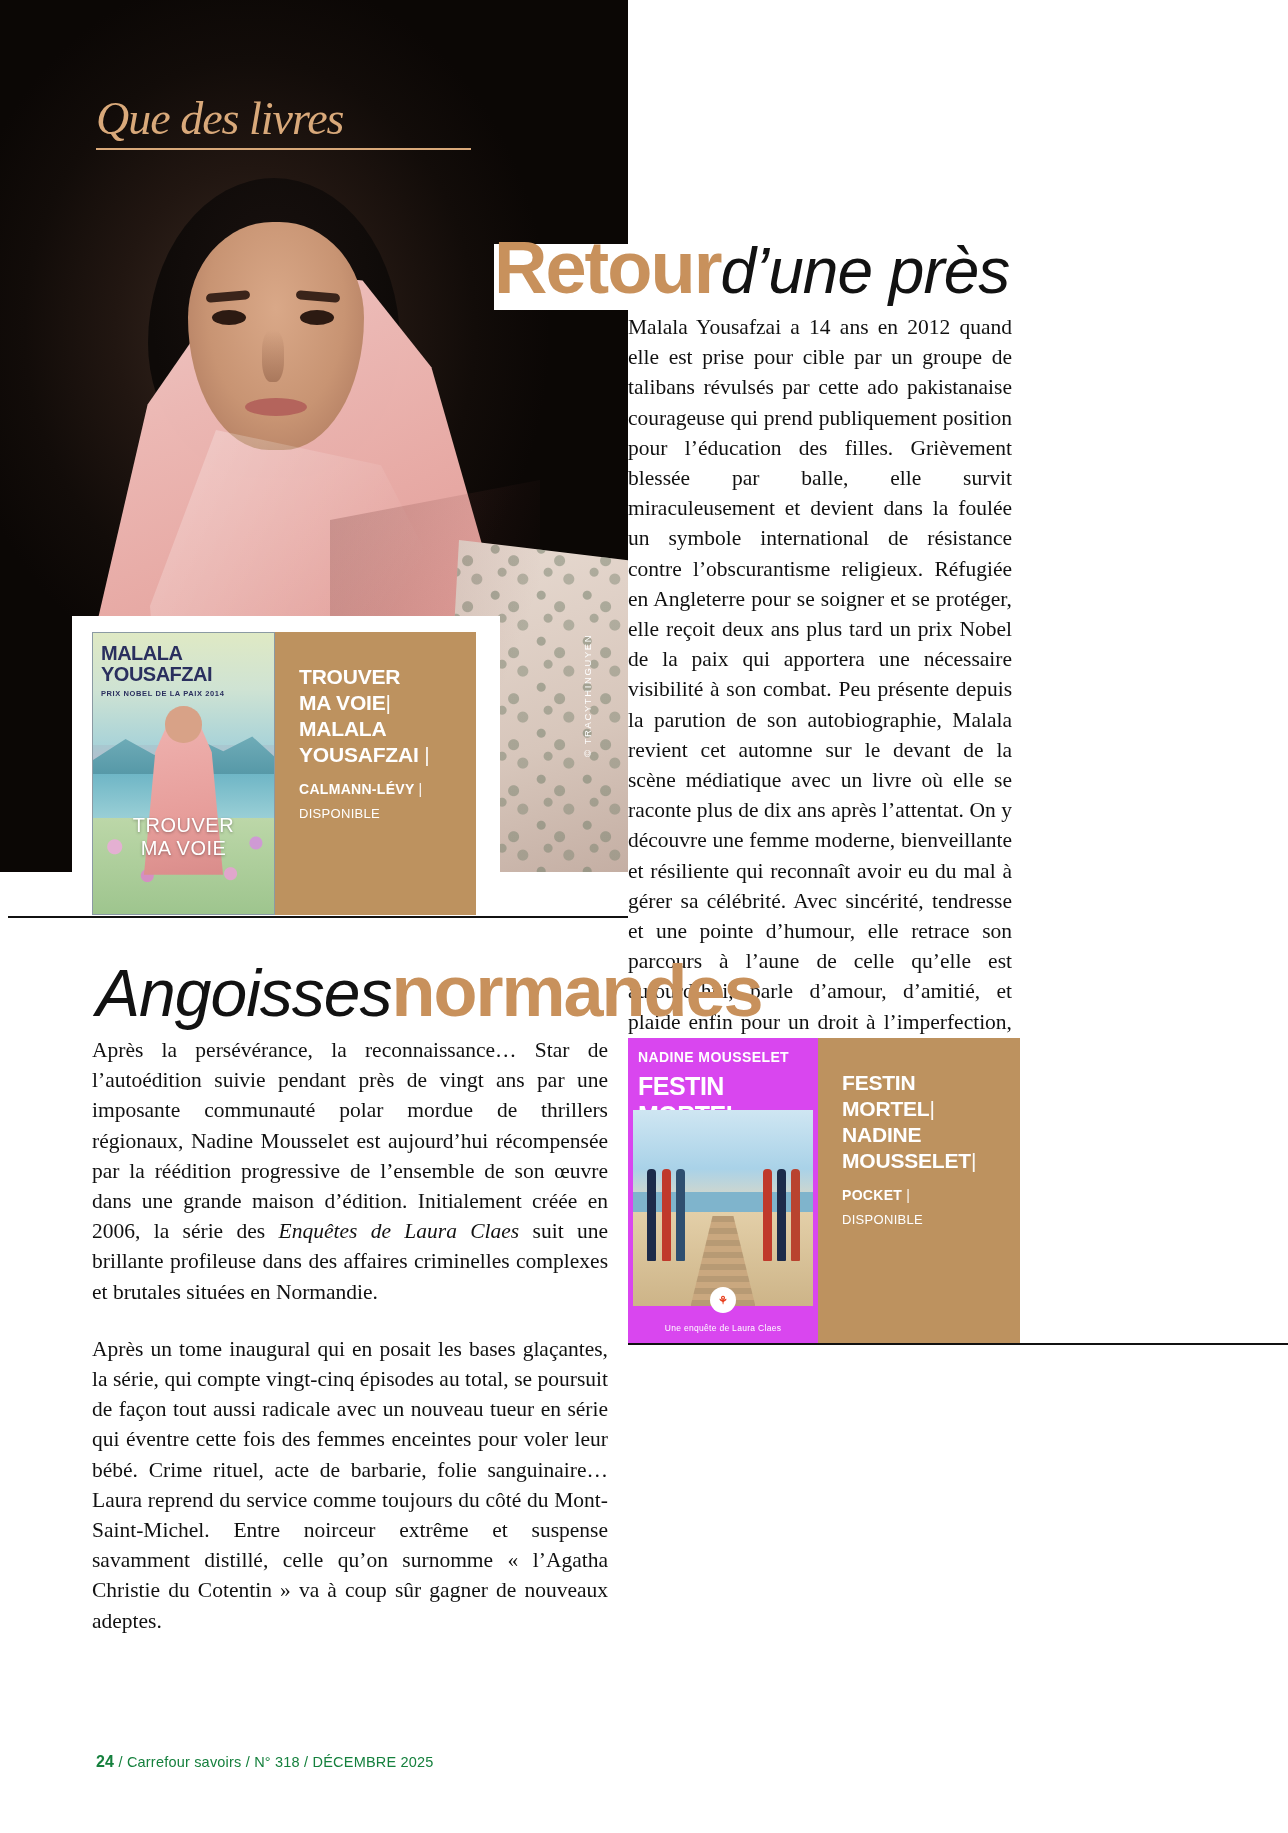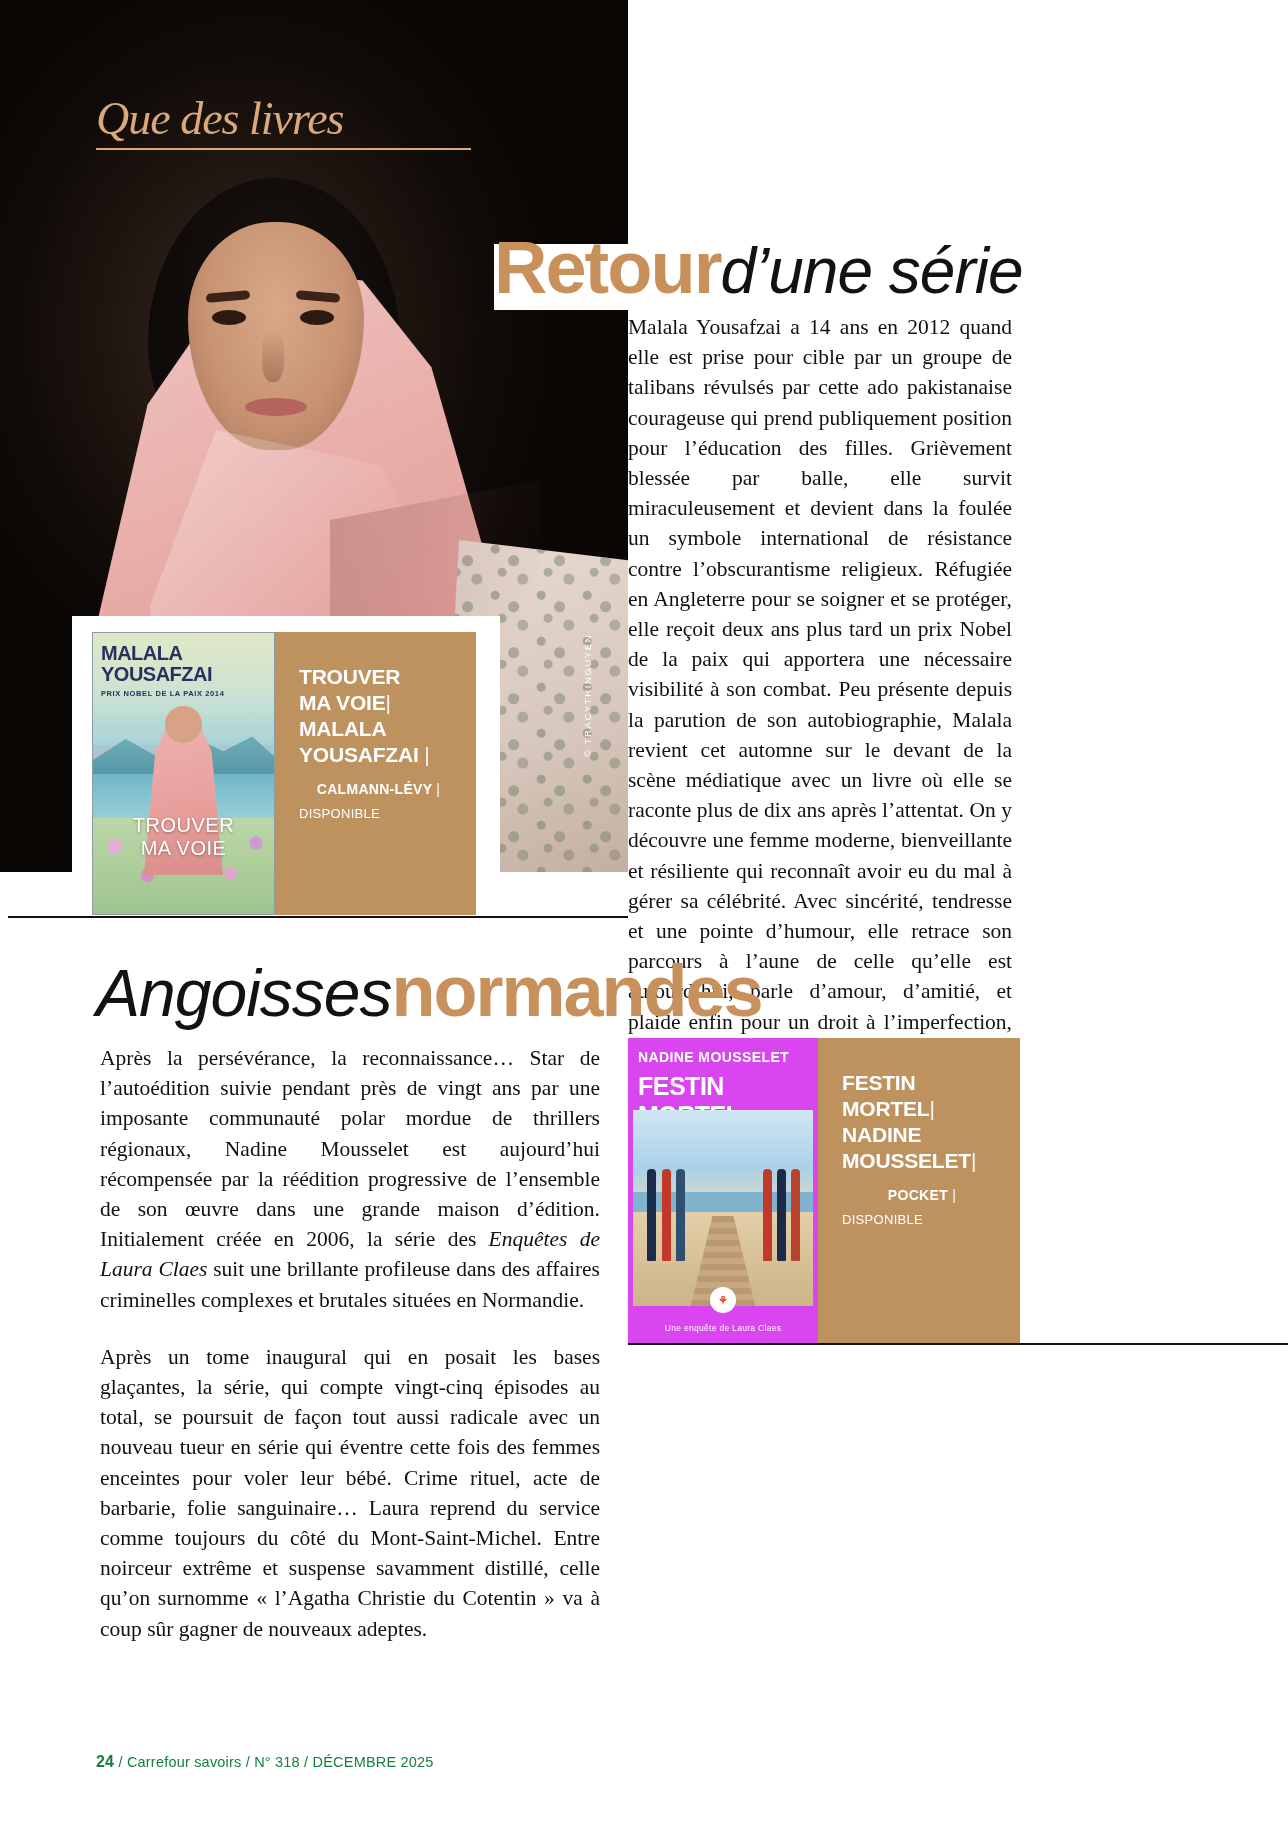--- a/index.html
+++ b/index.html
@@ -156,21 +156,21 @@
   }
   .card1-meta{
     position:absolute;left:275px;top:632px;width:201px;height:283px;
     background:#bd925f;z-index:9;
   }
   .meta-inner{padding:32px 18px 0 24px;font-family:"Liberation Sans", sans-serif;}
   .meta-title{
     color:#ffffff;font-weight:bold;font-size:21px;line-height:26px;letter-spacing:-.2px;
   }
   .meta-pub{
-    color:#ffffff;font-weight:bold;font-size:14px;letter-spacing:.3px;margin-top:13px;text-align:center;
+    color:#ffffff;font-weight:bold;font-size:14px;letter-spacing:.3px;margin-top:13px;
   }
   .meta-status{
     color:#ffffff;font-size:13px;letter-spacing:.3px;margin-top:9px;
   }
   .pipe{font-weight:normal;opacity:.95;}
 
   
   .credit1{
     position:absolute;left:582px;top:757px;z-index:11;
     transform:rotate(-90deg);transform-origin:left top;
@@ -197,21 +197,21 @@
   .head2 .h2-bold{
     font-weight:bold;font-size:72px;color:#c8915c;letter-spacing:-2px;
   }
 
   
   .col2{
     position:absolute;left:92px;top:1035px;width:516px;
     font-size:21.5px;line-height:30.2px;color:#111111;
     text-align:justify;hyphens:auto;
   }
-  .col2 p{margin:8px;}
+  .col2 p{margin:0;}
   .col2 p + p{margin-top:27px;}
   .it{font-style:italic;}
 
   
   .card2-cover{
     position:absolute;left:628px;top:1038px;width:190px;height:305px;z-index:9;
     background:#d946ef;overflow:hidden;
   }
   .c2-author{
     position:absolute;left:10px;top:11px;right:10px;
@@ -278,21 +278,21 @@
     <div class="mouth"></div>
     <div class="scarf-fold"></div>
     <div class="scarf-shadow"></div>
   </div>
 
   <div class="kicker">Que des livres</div>
   <div class="kicker-rule"></div>
 
   <div class="head1-band"></div>
   <div class="head1">
-    <span class="h-bold">Retour</span><span class="h-italic">d’une série</span>
+    <span class="h-bold">Retour</span><span class="h-italic">d’une près</span>
   </div>
 
   <div class="col1">Malala Yousafzai a 14 ans en 2012 quand elle est prise pour cible par un groupe de talibans révulsés par cette ado pakistanaise courageuse qui prend publiquement position pour l’éducation des filles. Grièvement blessée par balle, elle survit miraculeusement et devient dans la foulée un symbole international de résistance contre l’obscurantisme religieux. Réfugiée en Angleterre pour se soigner et se protéger, elle reçoit deux ans plus tard un prix Nobel de la paix qui apportera une nécessaire visibilité à son combat. Peu présente depuis la parution de son autobiographie, Malala revient cet automne sur le devant de la scène médiatique avec un livre où elle se raconte plus de dix ans après l’attentat. On y découvre une femme moderne, bienveillante et résiliente qui reconnaît avoir eu du mal à gérer sa célébrité. Avec sincérité, tendresse et une pointe d’humour, elle retrace son parcours à l’aune de celle qu’elle est aujourd’hui, parle d’amour, d’amitié, et plaide enfin pour un droit à l’imperfection, surtout pour celles et ceux qu’on érige, comme elle, en modèles.</div>
 
   <div class="card1"></div>
 
   <div class="card1-cover">
     <div class="c1-sky"></div>
     <div class="c1-mount"></div>
     <div class="c1-water"></div>

